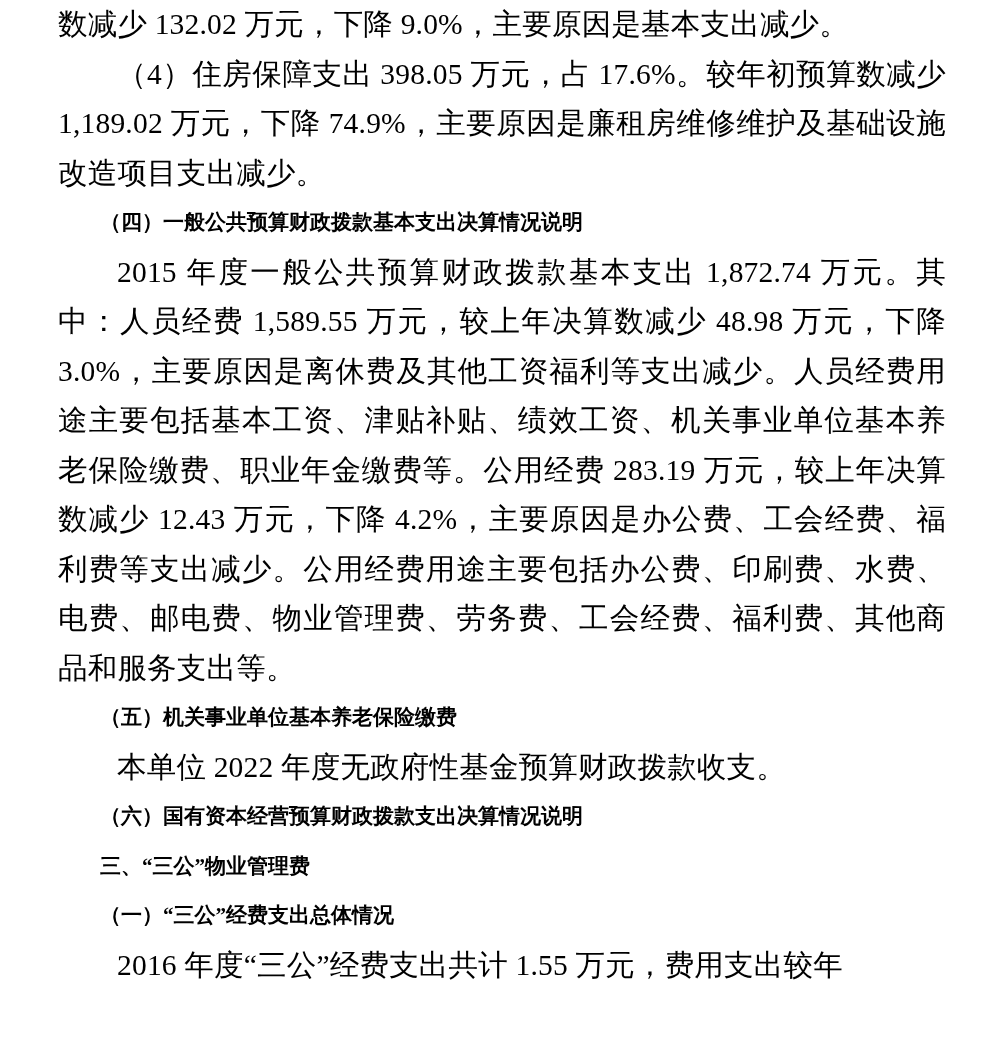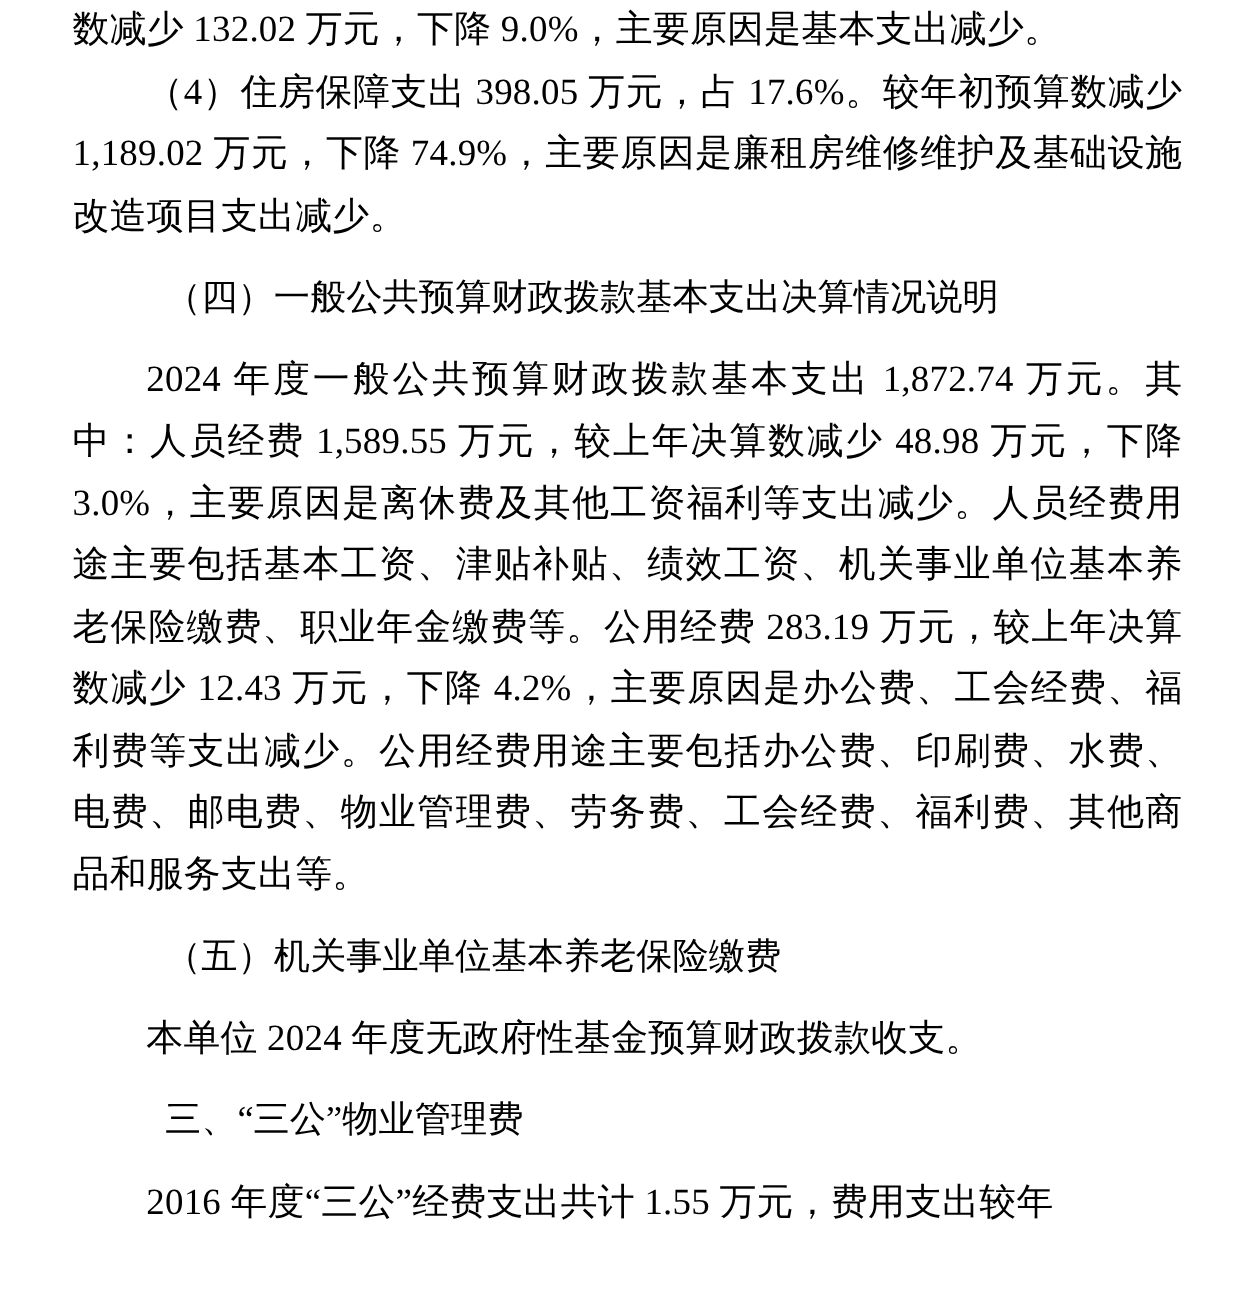--- a/index.html
+++ b/index.html
@@ -31,49 +31,51 @@
     text-align: justify;
     text-justify: inter-ideograph;
     letter-spacing: 0.2px;
     font-family: "Liberation Serif", "DejaVu Serif", serif;
   }
   p.indent {
     text-indent: 2em;
     font-family: Liberation Serif, serif;
   }
   p.heading {
-    font-weight: normal;
+    font-weight: bold;
     text-indent: 2em;
-    font-size: 29px;
+    font-size: 21px;
     line-height: 49.5px;
-    margin: 16px;
+    margin: 0;
   }
   .first-line {
     margin-top: -6px;
   }
 </style>
 </head>
 <body>
 
 <div class="page">
   <div class="doc-body">
 
     <p class="para first-line">数减少 132.02 万元，下降 9.0%，主要原因是基本支出减少。</p>
 
     <p class="para indent">（4）住房保障支出 398.05 万元，占 17.6%。较年初预算数减少 1,189.02 万元，下降 74.9%，主要原因是廉租房维修维护及基础设施改造项目支出减少。</p>
 
     <p class="heading">（四）一般公共预算财政拨款基本支出决算情况说明</p>
 
-    <p class="para indent">2024 年度一般公共预算财政拨款基本支出 1,872.74 万元。其中：人员经费 1,589.55 万元，较上年决算数减少 48.98 万元，下降 3.0%，主要原因是离休费及其他工资福利等支出减少。人员经费用途主要包括基本工资、津贴补贴、绩效工资、机关事业单位基本养老保险缴费、职业年金缴费等。公用经费 283.19 万元，较上年决算数减少 12.43 万元，下降 4.2%，主要原因是办公费、工会经费、福利费等支出减少。公用经费用途主要包括办公费、印刷费、水费、电费、邮电费、物业管理费、劳务费、工会经费、福利费、其他商品和服务支出等。</p>
+    <p class="para indent">2015 年度一般公共预算财政拨款基本支出 1,872.74 万元。其中：人员经费 1,589.55 万元，较上年决算数减少 48.98 万元，下降 3.0%，主要原因是离休费及其他工资福利等支出减少。人员经费用途主要包括基本工资、津贴补贴、绩效工资、机关事业单位基本养老保险缴费、职业年金缴费等。公用经费 283.19 万元，较上年决算数减少 12.43 万元，下降 4.2%，主要原因是办公费、工会经费、福利费等支出减少。公用经费用途主要包括办公费、印刷费、水费、电费、邮电费、物业管理费、劳务费、工会经费、福利费、其他商品和服务支出等。</p>
 
     <p class="heading">（五）机关事业单位基本养老保险缴费</p>
 
-    <p class="para indent">本单位 2024 年度无政府性基金预算财政拨款收支。</p>
+    <p class="para indent">本单位 2022 年度无政府性基金预算财政拨款收支。</p>
 
+    <p class="heading">（六）国有资本经营预算财政拨款支出决算情况说明</p>
 
 
     <p class="heading">三、“三公”物业管理费</p>
 
+    <p class="heading">（一）“三公”经费支出总体情况</p>
 
     <p class="para indent">2016 年度“三公”经费支出共计 1.55 万元，费用支出较年</p>
 
   </div>
 </div>
 
 </body></html>

